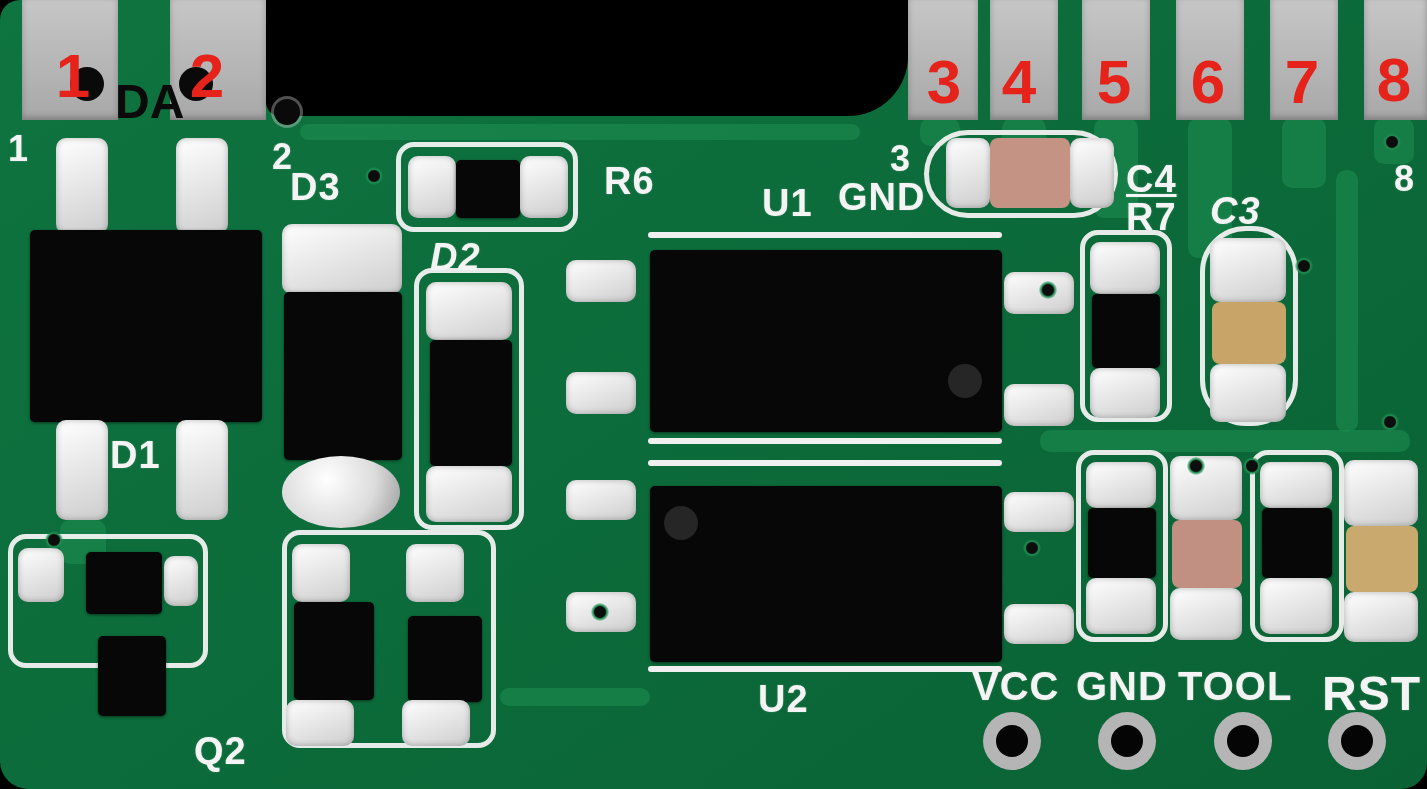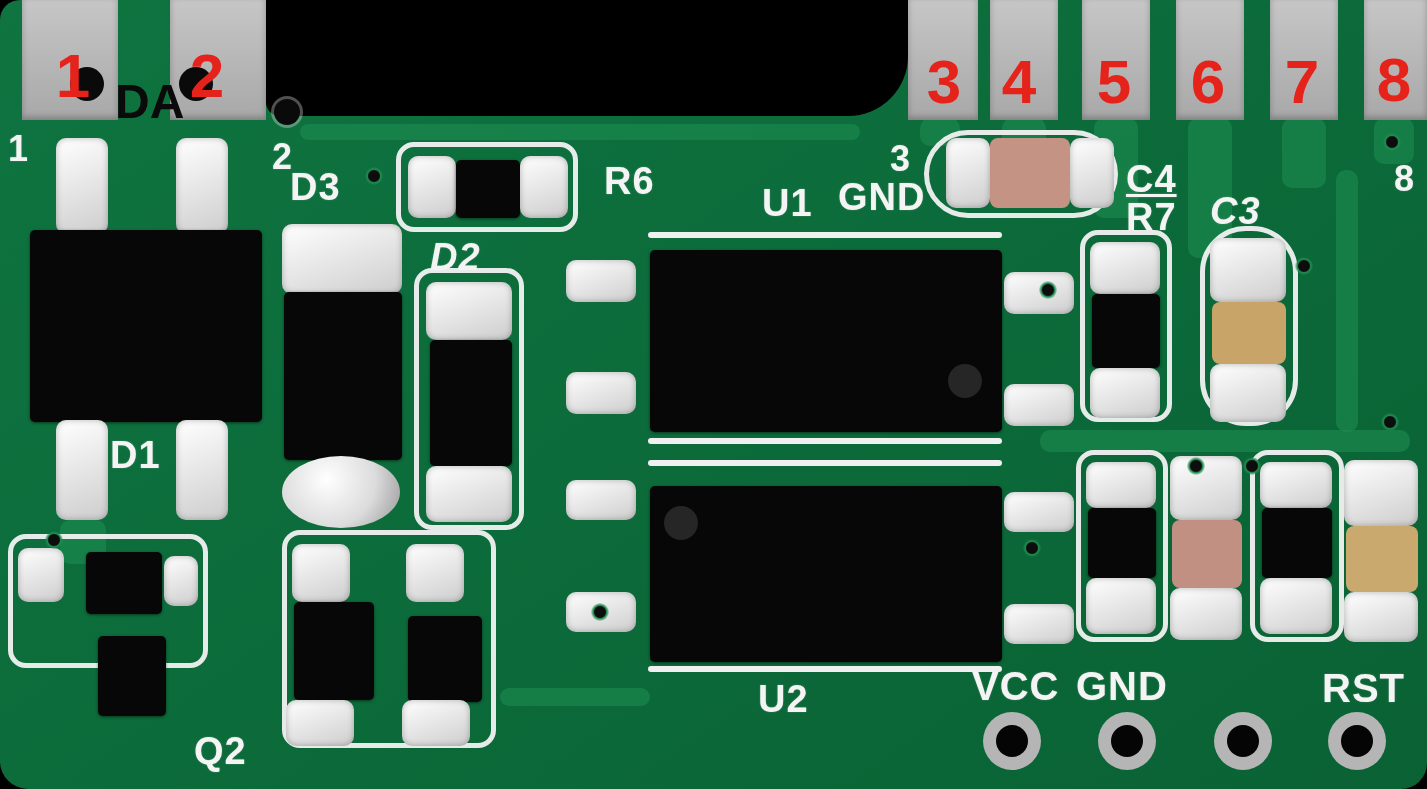--- a/index.html
+++ b/index.html
@@ -188,16 +188,17 @@
     <div class="silk sm" style="left:890px;top:138px;">3</div>
     <div class="silk" style="left:1126px;top:158px;text-decoration:underline;">C4</div>
     <div class="silk" style="left:1126px;top:196px;">R7</div>
     <div class="silk" style="left:1210px;top:190px;font-style:italic;">C3</div>
     <div class="silk sm" style="left:1394px;top:158px;">8</div>
     <div class="silk" style="left:110px;top:434px;">D1</div>
     <div class="silk" style="left:758px;top:678px;">U2</div>
     <div class="silk" style="left:194px;top:730px;">Q2</div>
     <div class="silk" style="left:972px;top:664px;font-size:40px;">VCC</div>
     <div class="silk" style="left:1076px;top:664px;font-size:40px;">GND</div>
-    <div class="silk" style="left:1322px;top:666px;font-size:40px;">RST</div>
+    <div class="silk" style="left:1178px;top:664px;font-size:40px;">TOOL</div>
+    <div class="silk" style="left:1322px;top:666px;font-size:48px;">RST</div>
 
   </div>
 </div>
 
 </body></html>

